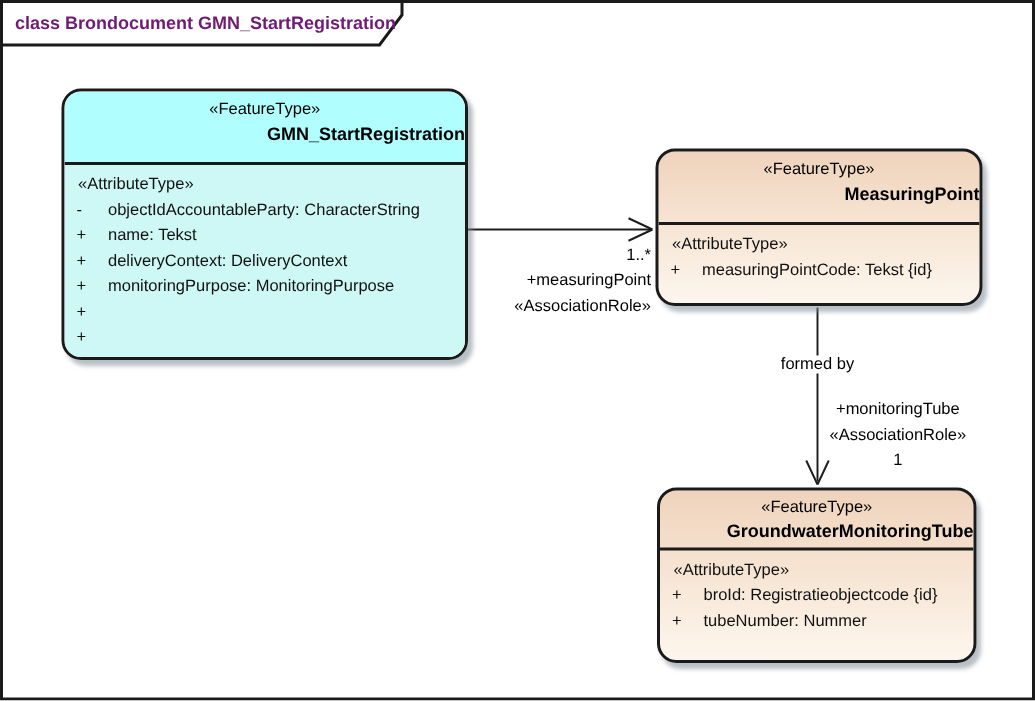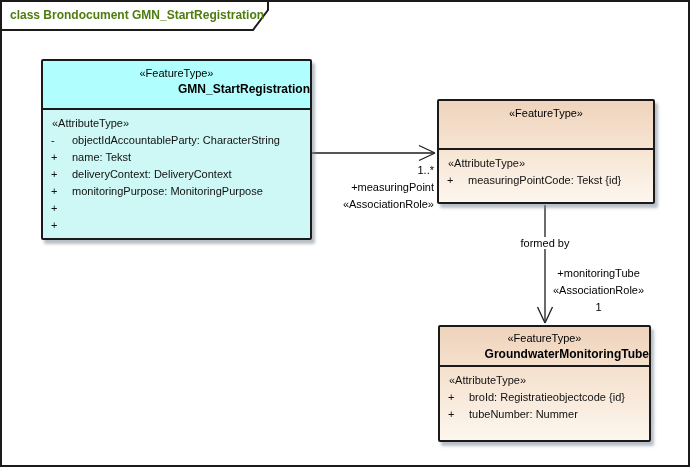--- a/index.html
+++ b/index.html
@@ -5,26 +5,26 @@
   html,body{margin:0;padding:0;background:#fff;}
   .canvas{
     position:relative;width:690px;height:467px;box-sizing:border-box;
     background:#ffffff;border:2px solid #1a1a1a;overflow:hidden;
     font-family:"Liberation Sans",sans-serif;color:#111;
   }
   
   .tab-shape{position:absolute;left:0;top:0;pointer-events:none;}
   .tab-label{
     position:absolute;left:8px;top:6px;width:250px;
-    font-size:12px;font-weight:bold;color:#4d7c0f;white-space:nowrap;
+    font-size:12px;font-weight:bold;color:#701a75;white-space:nowrap;
   }
   
   .uml-class{
     position:absolute;box-sizing:border-box;border:2px solid #1a1a1a;
-    border-radius:2px;box-shadow:3px 4px 3px rgba(125,138,150,.55);
+    border-radius:13px;box-shadow:3px 4px 3px rgba(125,138,150,.55);
     overflow:hidden;
   }
   .cls-header{
     box-sizing:border-box;text-align:center;padding-top:6px;
     border-bottom:2px solid #1a1a1a;
   }
   .stereotype{font-size:11px;color:#000;}
   .cls-name{font-size:12px;font-weight:bold;margin-top:3px;color:#000;text-align:right;}
   .cls-body{box-sizing:border-box;padding-top:5px;}
   .attr-header{font-size:11px;height:17px;line-height:17px;padding-left:9px;}
@@ -97,20 +97,21 @@
       </div>
       <div class="attr-row">
         <span class="vis">+</span>
       </div>
     </div>
   </div>
 
   <div class="uml-class peach" id="cls-mp">
     <div class="cls-header">
       <div class="stereotype">«FeatureType»</div>
+      <div class="cls-name">MeasuringPoint</div>
     </div>
     <div class="cls-body">
       <div class="attr-header">«AttributeType»</div>
       <div class="attr-row">
         <span class="vis">+</span>
         <span class="attr-text">measuringPointCode: Tekst {id}</span>
       </div>
     </div>
   </div>
 

